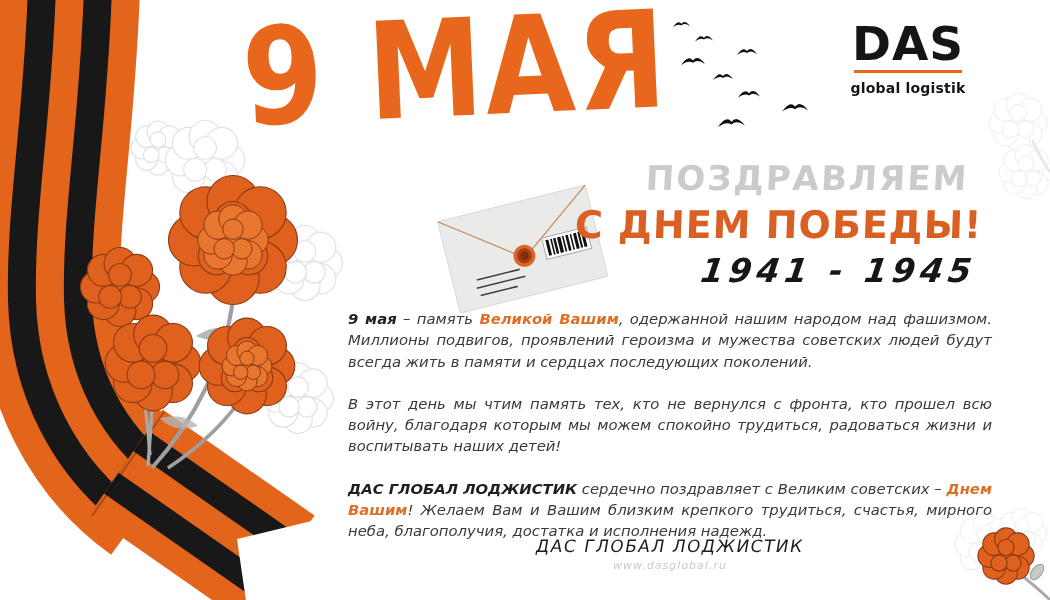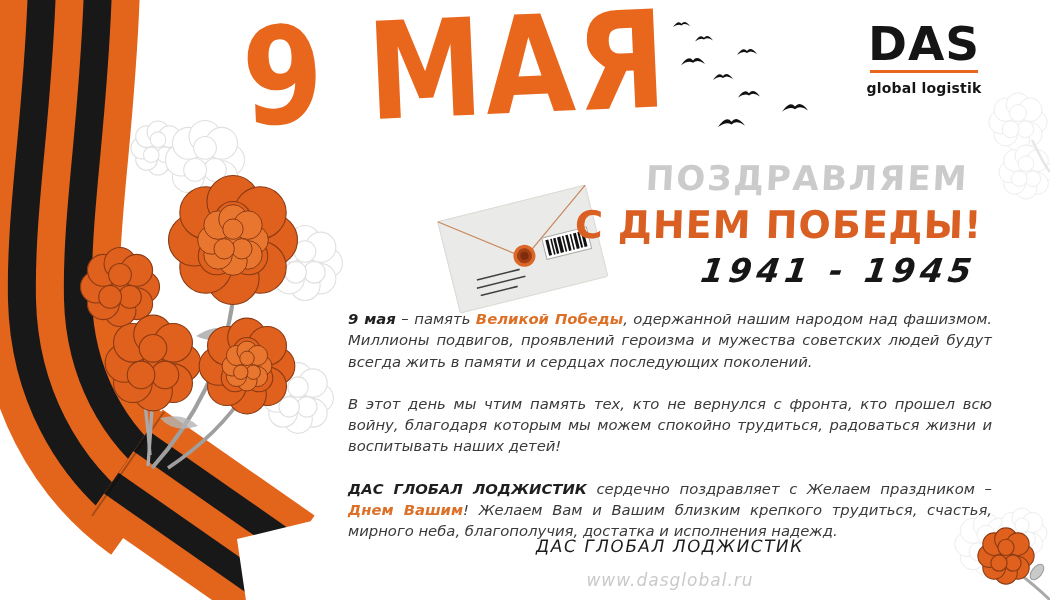--- a/index.html
+++ b/index.html
@@ -5,42 +5,42 @@
   html,body{margin:0;padding:0;background:#ffffff;}
   .canvas{position:relative;width:1050px;height:600px;overflow:hidden;background:#ffffff;
           font-family:"DejaVu Sans", sans-serif;}
   .art{position:absolute;left:0;top:0;z-index:1;}
   .txt{position:absolute;z-index:2;}
 
   .title{left:240px;top:2px;width:430px;text-align:center;
          font-weight:bold;font-size:116px;line-height:1.15;color:#E8671C;
          letter-spacing:2px;transform:rotate(-2.5deg) scaleY(1.16);transform-origin:50% 50%;}
 
-  .logo{right:56px;top:20px;width:140px;text-align:center;}
+  .logo{right:72px;top:20px;width:140px;text-align:center;}
   .logo-name{font-size:47px;font-weight:bold;letter-spacing:1px;color:#151515;line-height:1;}
   .logo-rule{width:108px;height:3px;background:#E8671C;margin:3px auto 7px auto;}
   .logo-tagline{font-size:14px;font-weight:bold;color:#151515;letter-spacing:0.2px;}
 
   .greet-outline{right:82px;top:158px;font-size:34px;font-weight:bold;color:#CBCBCB;
                  letter-spacing:2px;transform:skewX(-3deg);}
   .greet-main{right:68px;top:203px;font-size:38px;font-weight:bold;color:#D95F22;
               letter-spacing:1px;transform:skewX(-2deg);}
   .years{right:74px;top:251px;font-size:33px;font-weight:bold;font-style:italic;
          color:#161616;letter-spacing:5px;transform:skewX(-8deg);}
 
   .body-text{left:348px;top:308px;width:644px;}
   .body-text p{margin:0 0 21px 0;text-align:justify;font-style:italic;
                font-size:14.8px;line-height:1.44;color:#3A3A3A;}
   .body-text .b{font-weight:bold;color:#1f1f1f;}
   .body-text .accent{font-weight:bold;color:#DD7027;}
 
   .footer{left:348px;top:536px;width:644px;text-align:center;}
   .footer-company{display:inline-block;font-size:17px;letter-spacing:1.5px;color:#1c1c1c;
                   transform:skewX(-10deg);}
-  .footer-site{margin-top:14px;font-size:17px;font-style:italic;color:#CACACA;letter-spacing:1px;}
+  .footer-site{margin-top:3px;font-size:11px;font-style:italic;color:#CACACA;letter-spacing:1px;}
 
   .petal-o{fill:#E0611D;stroke:#8A3A14;stroke-width:1.1;}
   .petal-o2{fill:#E8762E;stroke:#8A3A14;stroke-width:1;}
   .petal-g{fill:#ffffff;stroke:#E0E0E0;stroke-width:1.1;}
   .petal-g2{fill:#ffffff;stroke:#EDEDED;stroke-width:1;}
 </style>
 </head>
 <body>
 
 <div class="canvas">
@@ -157,23 +157,23 @@
     <div class="logo-name">DAS</div>
     <div class="logo-rule"></div>
     <div class="logo-tagline">global logistik</div>
   </div>
 
   <div class="txt greet-outline">ПОЗДРАВЛЯЕМ</div>
   <div class="txt greet-main">С ДНЕМ ПОБЕДЫ!</div>
   <div class="txt years">1941 - 1945</div>
 
   <div class="txt body-text">
-    <p><span class="b">9 мая</span><span> – память </span><span class="accent">Великой Победы</span><span>, одержанной нашим народом над фашизмом. Миллионы подвигов, проявлений героизма и мужества советских людей будут всегда жить в памяти и сердцах последующих поколений.</span></p>
+    <p><span class="b">9 мая</span><span> – память </span><span class="accent">Великой Вашим</span><span>, одержанной нашим народом над фашизмом. Миллионы подвигов, проявлений героизма и мужества советских людей будут всегда жить в памяти и сердцах последующих поколений.</span></p>
     <p><span>В этот день мы чтим память тех, кто не вернулся с фронта, кто прошел всю войну, благодаря которым мы можем спокойно трудиться, радоваться жизни и воспитывать наших детей!</span><br></p>
-    <p><span class="b">ДАС ГЛОБАЛ ЛОДЖИСТИК</span><span> сердечно поздравляет с Желаем праздником – </span><span class="accent">Днем Вашим</span><span>! Желаем Вам и Вашим близким крепкого трудиться, счастья, мирного неба, благополучия, достатка и исполнения надежд.</span></p>
+    <p><span class="b">ДАС ГЛОБАЛ ЛОДЖИСТИК</span><span> сердечно поздравляет с Великим советских – </span><span class="accent">Днем Вашим</span><span>! Желаем Вам и Вашим близким крепкого трудиться, счастья, мирного неба, благополучия, достатка и исполнения надежд.</span></p>
   </div>
 
   <div class="txt footer">
     <div class="footer-company">ДАС ГЛОБАЛ ЛОДЖИСТИК</div>
     <div class="footer-site">www.dasglobal.ru</div>
   </div>
 
 </div>
 
 </body></html>

